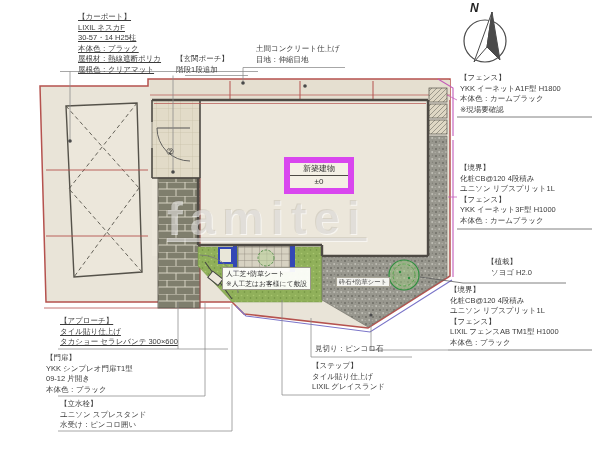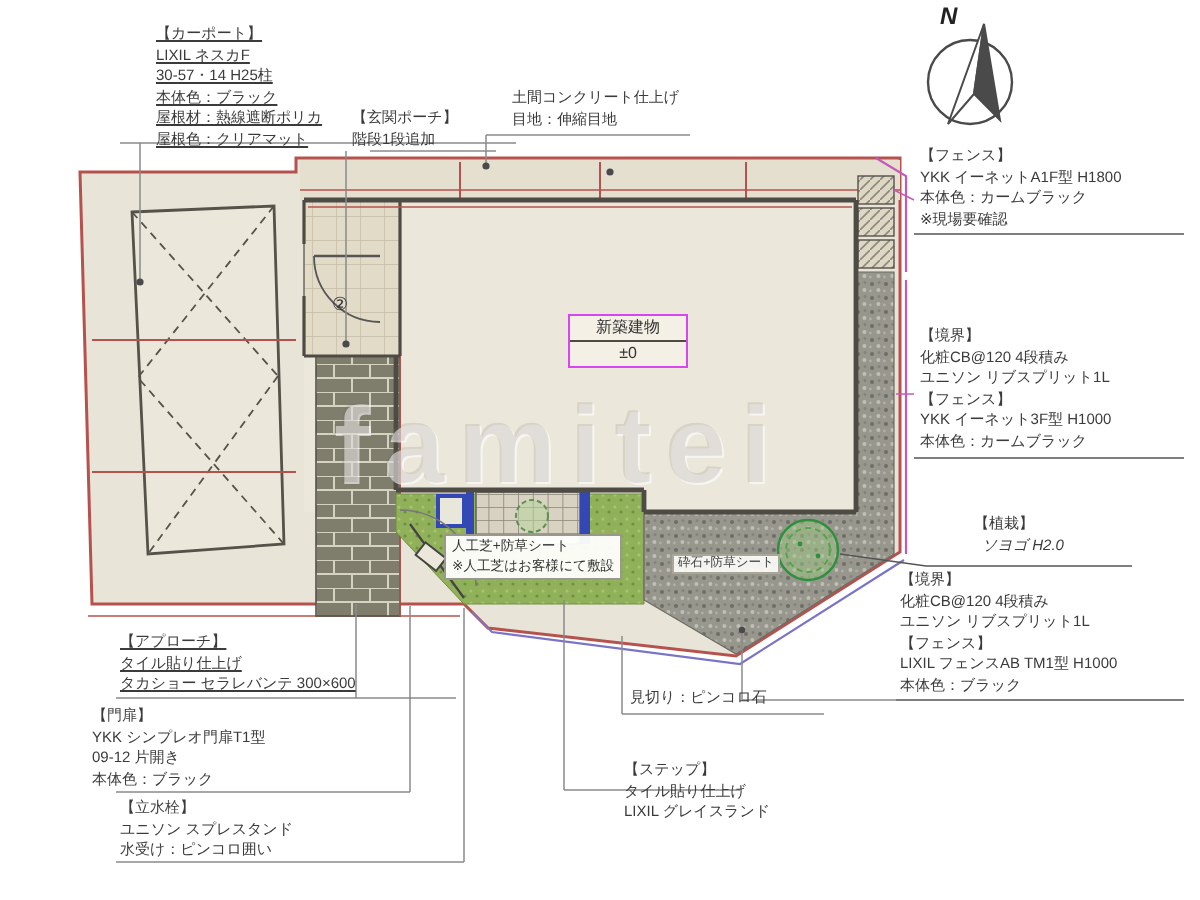--- a/index.html
+++ b/index.html
@@ -5,25 +5,25 @@
   html,body{margin:0;padding:0;background:#ffffff;}
   body{width:600px;height:450px;position:relative;font-family:"Liberation Sans","DejaVu Sans",sans-serif;}
   .canvas{position:absolute;left:0;top:0;width:600px;height:450px;overflow:hidden;background:#fff;}
   svg{position:absolute;left:0;top:0;}
   .lbl{position:absolute;color:#3b3b3b;font-size:7.5px;line-height:10.5px;white-space:nowrap;}
   .lbl div{height:10.5px;}
   .note{position:absolute;background:rgba(255,255,253,0.95);border:1px solid #9a988c;color:#333;
         font-size:6.8px;line-height:9.5px;padding:1px 3px;white-space:nowrap;}
   .note-sm{position:absolute;background:rgba(252,252,248,0.92);border:1px solid #aaa79a;color:#444;
         font-size:6.3px;line-height:8px;padding:0 2px;white-space:nowrap;}
-  .bldg-box{position:absolute;left:284px;top:157px;width:58px;background:#f4f0e5;border:1px solid #d946ef;
+  .bldg-box{position:absolute;left:284px;top:157px;width:58px;background:#f4f0e5;border:6px solid #d946ef;
         text-align:center;font-size:8px;line-height:12px;color:#333;}
   .bldg-box .lvl{border-top:1px solid #4e4a44;}
-  .wm{position:absolute;left:166px;top:190px;font-size:55px;font-weight:bold;letter-spacing:7px;
-        color:rgba(110,105,92,0.16);text-shadow:1px 1px 0 rgba(255,255,255,0.6);}
+  .wm{position:absolute;left:166px;top:190px;font-size:47px;font-weight:bold;letter-spacing:7px;
+        color:rgba(110,105,92,0.16);text-shadow:1px 1px 0 rgba(255,255,255,0.6);text-decoration:underline;}
   .north-n{position:absolute;left:470px;top:1px;font-size:12px;font-weight:bold;font-style:italic;color:#222;}
   .porch-num{position:absolute;left:166px;top:147px;font-size:9px;color:#333;}
 </style>
 </head>
 <body>
 
 <div class="canvas">
 
   <svg width="600" height="450" viewBox="0 0 600 450">
     <defs>
@@ -219,21 +219,21 @@
     <div>【境界】</div>
     <div>化粧CB@120 4段積み</div>
     <div>ユニソン リブスプリット1L</div>
     <div>【フェンス】</div>
     <div>YKK イーネット3F型  H1000</div>
     <div>本体色：カームブラック</div>
   </div>
 
   <div class="lbl" style="left:487px;top:257px;">
     <div>【植栽】</div>
-    <div style="padding-left:4px;font-style:italic;">ソヨゴ  H2.0</div>
+    <div style="padding-left:4px;">ソヨゴ  H2.0</div>
   </div>
 
   <div class="lbl" style="left:450px;top:285px;">
     <div>【境界】</div>
     <div>化粧CB@120 4段積み</div>
     <div>ユニソン リブスプリット1L</div>
     <div>【フェンス】</div>
     <div>LIXIL フェンスAB TM1型  H1000</div>
     <div>本体色：ブラック</div>
   </div>
@@ -254,19 +254,19 @@
   <div class="lbl" style="left:60px;top:399px;">
     <div>【立水栓】</div>
     <div>ユニソン スプレスタンド</div>
     <div>水受け：ピンコロ囲い</div>
   </div>
 
   <div class="lbl" style="left:315px;top:344px;">
     <div>見切り：ピンコロ石</div>
   </div>
 
-  <div class="lbl" style="left:312px;top:380px;">
+  <div class="lbl" style="left:312px;top:361px;">
     <div>【ステップ】</div>
     <div>タイル貼り仕上げ</div>
     <div>LIXIL グレイスランド</div>
   </div>
 
 </div>
 
 </body></html>

